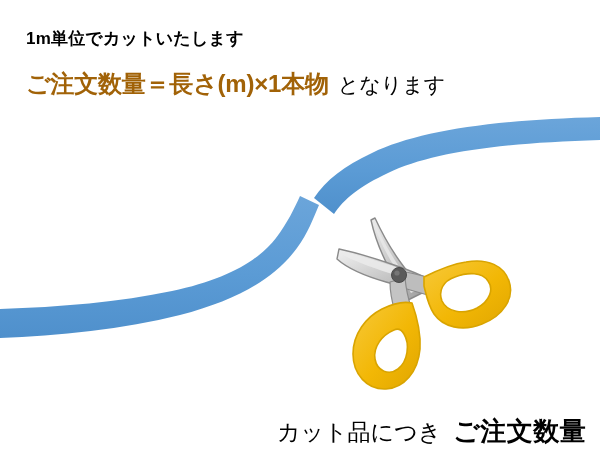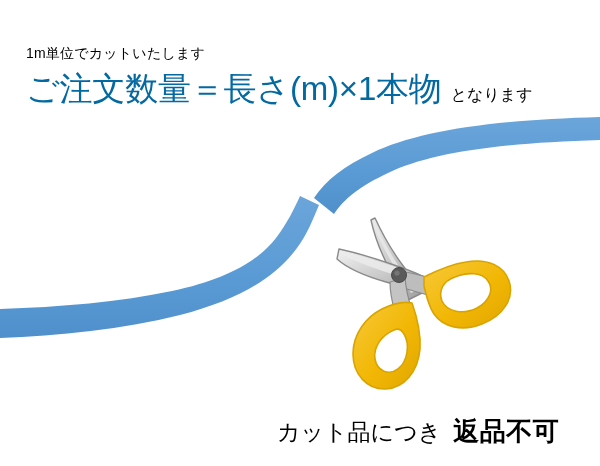--- a/index.html
+++ b/index.html
@@ -20,40 +20,40 @@
 
   
   .txt {
     position: absolute;
     white-space: nowrap;
     line-height: 1;
     color: #000000;
   }
   #line-1 {
     left: 26px;
-    top: 46px;
-    font-size: 14px;
-    font-weight: 400;
+    top: 30px;
+    font-size: 17px;
+    font-weight: 700;
     letter-spacing: 0.2px;
   }
   #line-2 {
     left: 26px;
     top: 72px;
     font-size: 0;           
     letter-spacing: 0;
   }
   #line-2 .emph {
-    font-size: 33px;
-    font-weight: 400;
-    color: #0369a1;
+    font-size: 24px;
+    font-weight: 700;
+    color: #a16207;
     letter-spacing: -0.2px;
     vertical-align: baseline;
   }
   #line-2 .tail {
-    font-size: 16px;
+    font-size: 21px;
     font-weight: 400;
     color: #000000;
     vertical-align: baseline;
     margin-left: 9px;
   }
   #line-3 {
     left: 277px;
     top: 418px;
     font-size: 0;
   }
@@ -214,16 +214,16 @@
     <circle cx="397" cy="273" r="2.6" fill="#767676"></circle>
   </svg>
 
   <div class="txt" id="line-1">1m単位でカットいたします</div>
 
   <div class="txt" id="line-2">
     <span class="emph">ご注文数量＝長さ(m)×1本物</span><span class="tail">となります</span>
   </div>
 
   <div class="txt" id="line-3">
-    <span class="lead">カット品につき</span><span class="strong">返品不可</span>
+    <span class="lead">カット品につき</span><span class="strong">ご注文数量</span>
   </div>
 
 </div>
 
 </body></html>

